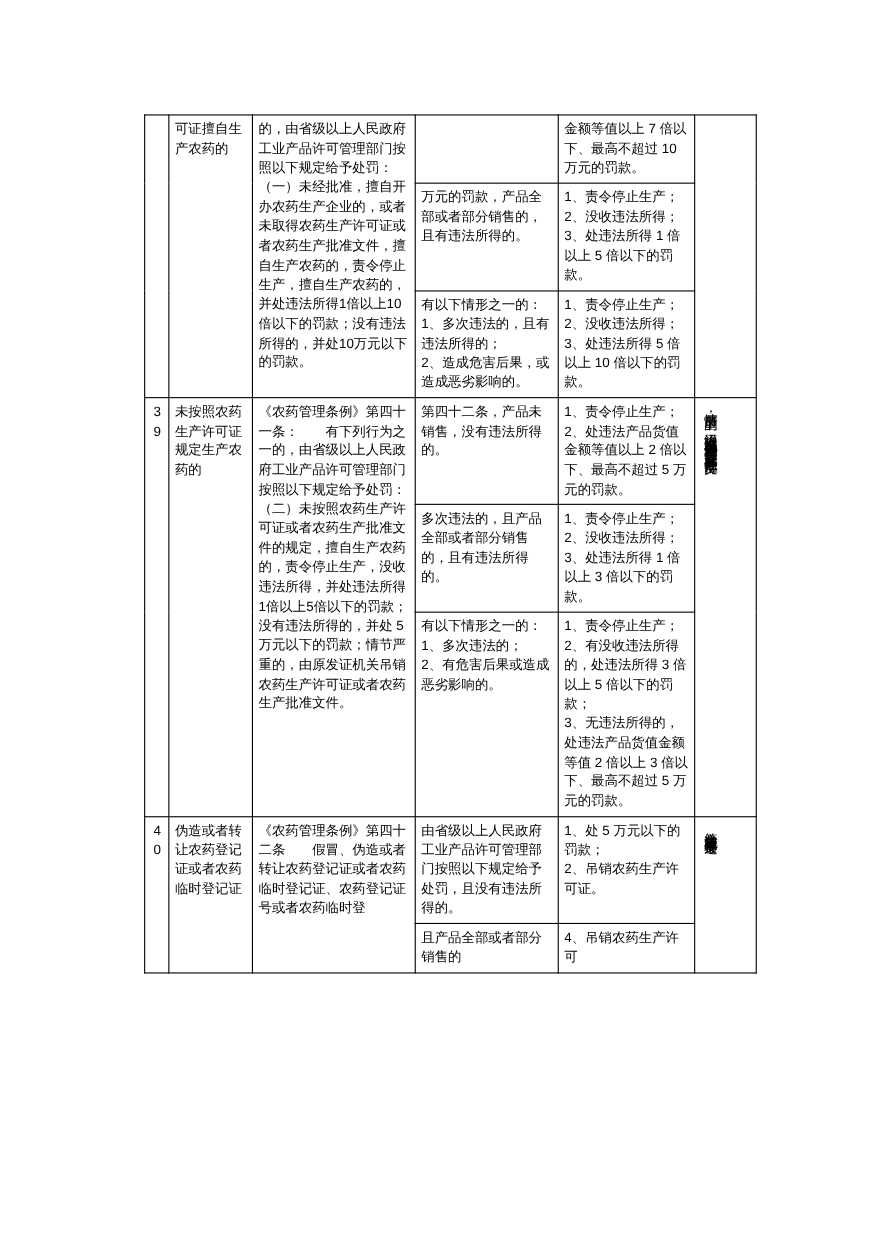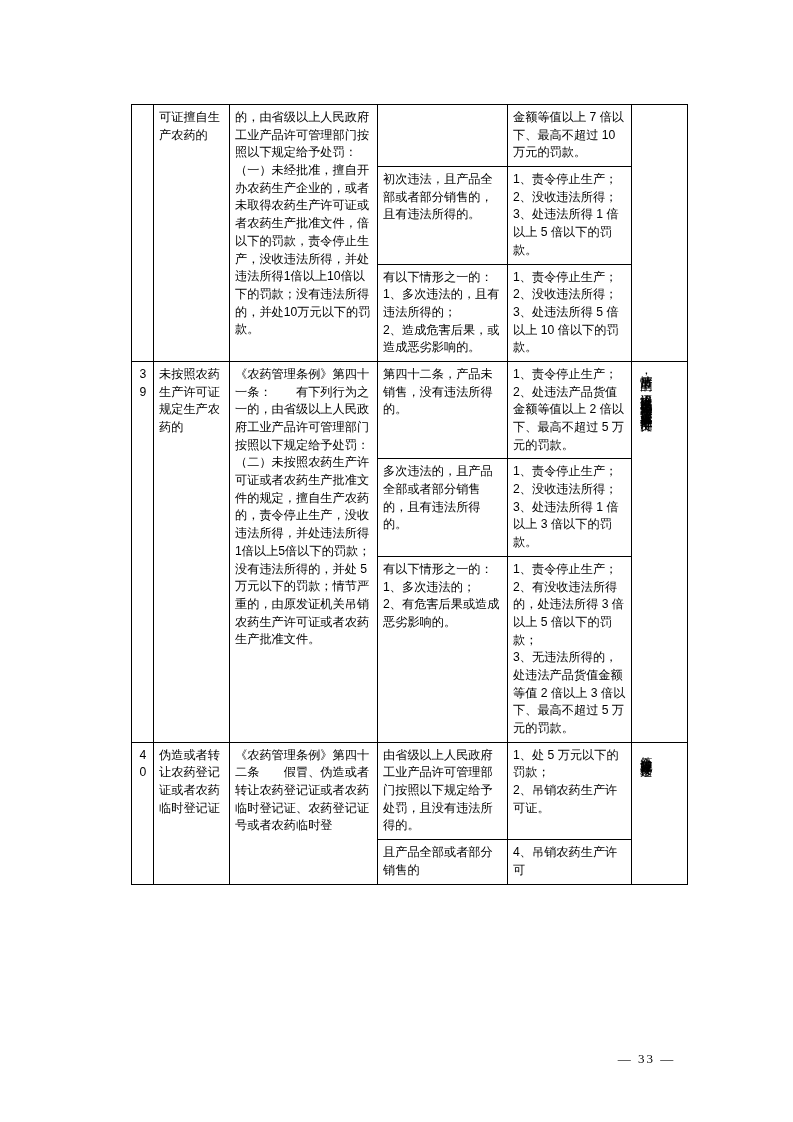--- a/index.html
+++ b/index.html
@@ -110,33 +110,33 @@
           <col class="c-note">
       </colgroup>
       <tbody>
 
         <tr>
           <td class="num" rowspan="3"></td>
           <td rowspan="3">
             <p class="p">可证擅自生产农药的</p>
           </td>
           <td rowspan="3">
-            <p class="p">的，由省级以上人民政府工业产品许可管理部门按照以下规定给予处罚：（一）未经批准，擅自开办农药生产企业的，或者未取得农药生产许可证或者农药生产批准文件，倍以下的罚款，责令停止生产，没收违法所得，并处违法所得1倍以上10倍以下的罚款；没有违法所得的，并处10万元以下的罚款。</p>
+            <p class="p">的，由省级以上人民政府工业产品许可管理部门按照以下规定给予处罚：（一）未经批准，擅自开办农药生产企业的，或者未取得农药生产许可证或者农药生产批准文件，擅自生产农药的，责令停止生产，擅自生产农药的，并处违法所得1倍以上10倍以下的罚款；没有违法所得的，并处10万元以下的罚款。</p>
           </td>
           <td>
             <p class="p"></p>
           </td>
           <td>
             <p class="p" style="white-space:pre-line">金额等值以上 7 倍以下、最高不超过 10 万元的罚款。</p>
           </td>
           <td class="note" rowspan="3"></td>
         </tr>
         <tr>
           <td>
-            <p class="p">初次违法，且产品全部或者部分销售的，且有违法所得的。</p>
+            <p class="p">万元的罚款，产品全部或者部分销售的，且有违法所得的。</p>
           </td>
           <td>
             <p class="p" style="white-space:pre-line">1、责令停止生产；
 2、没收违法所得；
 3、处违法所得 1 倍以上 5 倍以下的罚款。</p>
           </td>
         </tr>
         <tr>
           <td>
             <p class="p" style="white-space:pre-line">有以下情形之一的：
@@ -227,17 +227,14 @@
           </td>
           <td>
             <p class="p">4、吊销农药生产许可</p>
           </td>
         </tr>
 
       </tbody>
     </table>
   </div>
 
-  <div class="footer">
-    <span class="pg">— 33 —</span>
-  </div>
 
 </div>
 
 </body></html>

